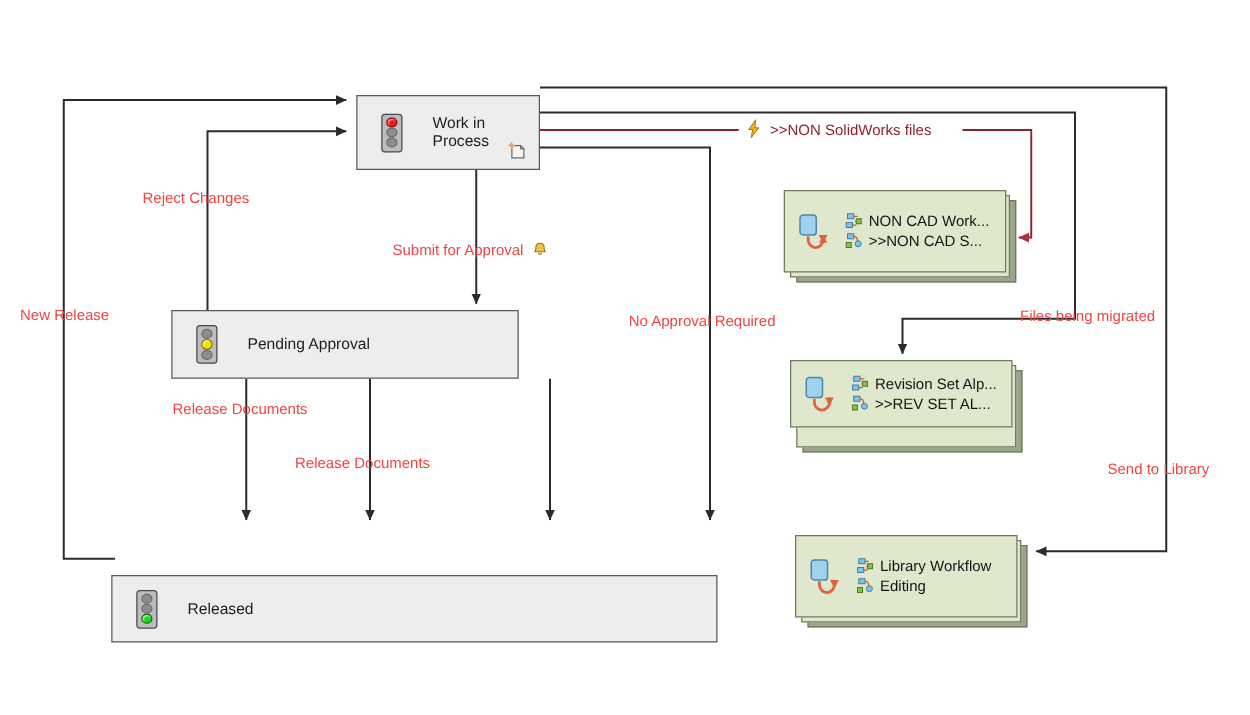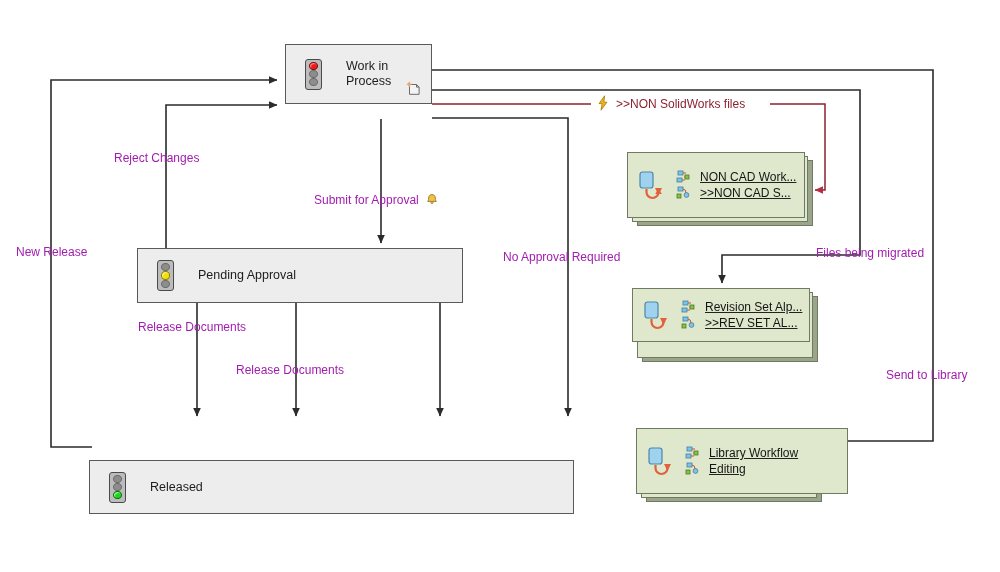--- a/index.html
+++ b/index.html
@@ -66,29 +66,29 @@
   }
   .card-stack{position:absolute;z-index:2;}
   .card-shadow{
     position:absolute;
     background:#dfe8cd;
     border:1px solid #6f7a60;
     box-sizing:border-box;
   }
   .card .wf-icon{width:34px;height:34px;margin-left:8px;flex:0 0 auto;}
   .card .rows{margin-left:6px;display:flex;flex-direction:column;gap:2px;}
-  .card .row{display:flex;align-items:flex-end;gap:10px;text-decoration:underline;}
+  .card .row{display:flex;align-items:flex-end;gap:5px;}
   .card .row .nodeicon{width:14px;height:14px;flex:0 0 auto;}
   .card .row .txt{font-size:12px;color:#141414;white-space:nowrap;}
 
   
   .lbl{
     position:absolute;
     font-size:12px;
-    color:#a21caf;
+    color:#ef4444;
     white-space:nowrap;
     background:transparent;
   }
   .lbl.with-icon{display:flex;align-items:flex-end;gap:6px;}
   .lbl.red{color:#8c2230;}
   .bell{width:14px;height:14px;}
   .bolt{width:14px;height:16px;}
 </style>
 </head>
 <body>
@@ -125,38 +125,38 @@
 
       <path d="M432,90 L860,90 L860,255 L722,255 L722,283" marker-end="url(#ah)"></path>
     </g>
 
     <g stroke="#8c2230" stroke-width="1.5" fill="none">
       <path d="M432,104 L591,104"></path>
       <path d="M770,104 L825,104 L825,190 L815,190" marker-end="url(#ahr)"></path>
     </g>
   </svg>
 
-  <div class="state" style="left:285px;top:44px;width:147px;height:60px;">
+  <div class="state" style="left:285px;top:76px;width:147px;height:60px;">
     <div class="lightwrap">
       <div class="tl">
           <i class="on-red"></i>
           <i></i>
           <i></i>
         </div>
     </div>
     <div class="label">Work in
 Process</div>
     <svg class="page-glyph" viewBox="0 0 18 18">
       <path d="M4.5,5.5 h7 l2.6,2.6 v7.2 h-9.6 z" fill="#f4f4f4" stroke="#6b6b6b" stroke-width="1"></path>
       <path d="M11.5,5.5 v2.6 h2.6" fill="none" stroke="#6b6b6b" stroke-width="1"></path>
       <path d="M4.2,2.2 l1.0,2.0 l2.0,1.0 l-2.0,1.0 l-1.0,2.0 l-1.0,-2.0 l-2.0,-1.0 l2.0,-1.0 z" fill="#e8a472"></path>
     </svg>
   </div>
 
-  <div class="state" style="left:137px;top:248px;width:326px;height:55px;">
+  <div class="state" style="left:137px;top:248px;width:278px;height:55px;">
     <div class="lightwrap">
       <div class="tl">
           <i></i>
           <i class="on-yellow"></i>
           <i></i>
         </div>
     </div>
     <div class="label">Pending Approval</div>
   </div>
 
@@ -233,21 +233,21 @@
         </svg>
         <span class="txt">&gt;&gt;REV  SET AL...</span>
       </div>
     </div>
   </div>
 
   <div class="card-stack" style="left:636px;top:428px;">
     <div class="card-shadow" style="left:10px;top:8px;width:176px;height:66px;background:#9aa58b;border-color:#6f7a60;"></div>
     <div class="card-shadow" style="left:5px;top:4px;width:176px;height:66px;"></div>
   </div>
-  <div class="card" style="left:636px;top:428px;width:212px;height:66px;">
+  <div class="card" style="left:636px;top:428px;width:178px;height:66px;">
     <svg class="wf-icon" viewBox="0 0 34 34">
       <rect x="4" y="4" width="13" height="16" rx="2.5" fill="#9ed2ef" stroke="#4d87a8" stroke-width="1.2"></rect>
       <path d="M10.5,21 v3 a6,6 0 0 0 12,0 v-4" fill="none" stroke="#e2603c" stroke-width="2.2"></path>
       <path d="M26,20 l-3.5,7 l-3.5,-7 z" fill="#e2603c"></path>
     </svg>
     <div class="rows">
       <div class="row">
         <svg class="nodeicon" viewBox="0 0 14 14">
           <rect x="2" y="1" width="5" height="4" fill="#7fc3e8" stroke="#3f7fa3" stroke-width=".8"></rect>
           <rect x="1" y="8" width="5" height="4" fill="#7fc3e8" stroke="#3f7fa3" stroke-width=".8"></rect>

